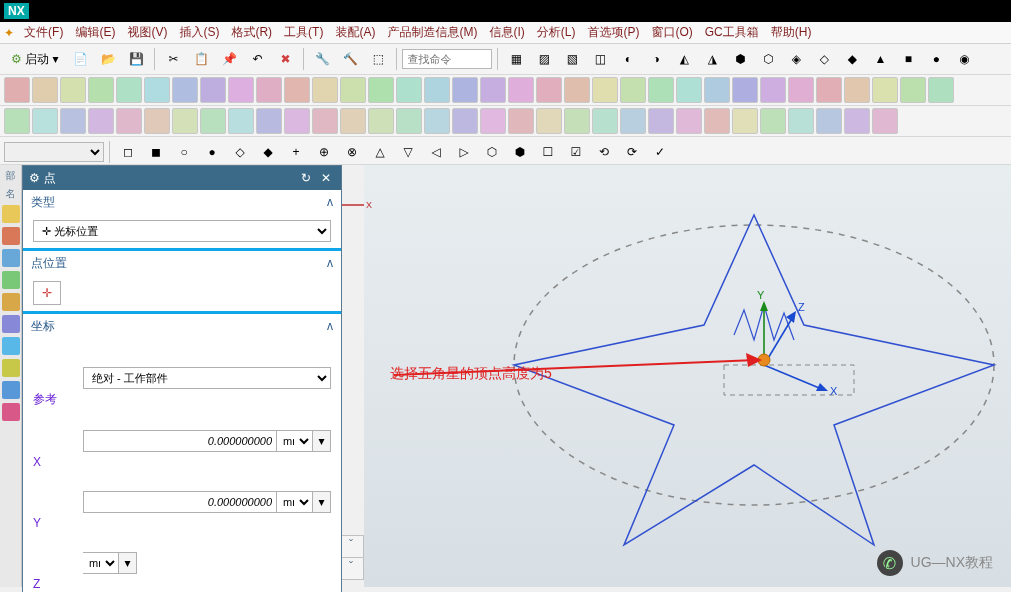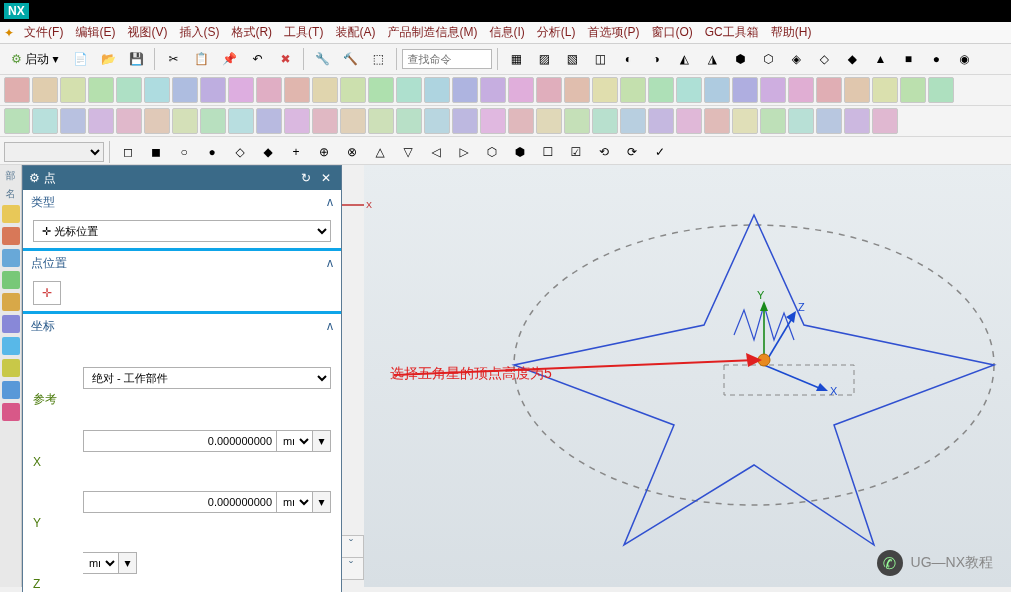--- a/index.html
+++ b/index.html
@@ -27,23 +27,23 @@
 .dialog .dlg-head .gear { margin-right: 4px; }
 .dialog .dlg-head .spacer { flex: 1; }
 .dialog .dlg-head .wbtn { width: 18px; height: 18px; display: flex; align-items: center; justify-content: center; cursor: pointer; margin-left: 2px; }
 
 .dialog .section { border-bottom: 3px solid #0ea5e9; }
 .dialog .sec-head { height: 24px; display: flex; align-items: center; padding: 0 8px; color: #2a5a8a; cursor: pointer; }
 .dialog .sec-head .coll { margin-left: auto; color: #2a5a8a; }
 .dialog .sec-body { padding: 6px 10px; }
 .dialog select, .dialog input.val { width: 100%; height: 22px; border: 1px solid #b0b0b0; font-size: 11px; padding: 0 4px; background: #fff; }
 .dialog .row { display: flex; align-items: center; margin: 4px 0; }
-.dialog .row .lbl { width: 50px; color: #4d7c0f; margin-top: 43px; }
+.dialog .row .lbl { width: 50px; color: #6d28d9; margin-top: 43px; }
 .dialog .row .valwrap { flex: 1; display: flex; border-radius: 9px; }
-.dialog .row input.val { flex: 1; text-align: right; }
+.dialog .row input.val { flex: 1; text-align: right; font-style: italic; }
 .dialog .row .unit { width: 36px; border: 1px solid #b0b0b0; border-left: none; height: 22px; font-size: 11px; padding: 0 2px; }
 .dialog .row .arrow { width: 18px; height: 22px; border: 1px solid #b0b0b0; border-left: none; display: flex; align-items: center; justify-content: center; cursor: pointer; background: #f4f4f4; }
 .dialog .pointpick { display: flex; align-items: center; }
 .dialog .pointpick .lbl2 { flex: 1; color: #333; }
 .dialog .pointpick .slot { width: 28px; height: 24px; border: 1px solid #b0b0b0; display: flex; align-items: center; justify-content: center; cursor: pointer; background: #fff; }
 
 .dialog .dlg-buttons { height: 36px; display: flex; align-items: center; justify-content: center; gap: 12px; background: #f0f0f0; }
 .dialog .dlg-buttons button { width: 64px; height: 24px; border: 1px solid #a0b8c8; background: #d8e8f0; cursor: pointer; font-size: 12px; }
 .dialog .dlg-buttons button.ok { background: #b8d8e8; }
 

